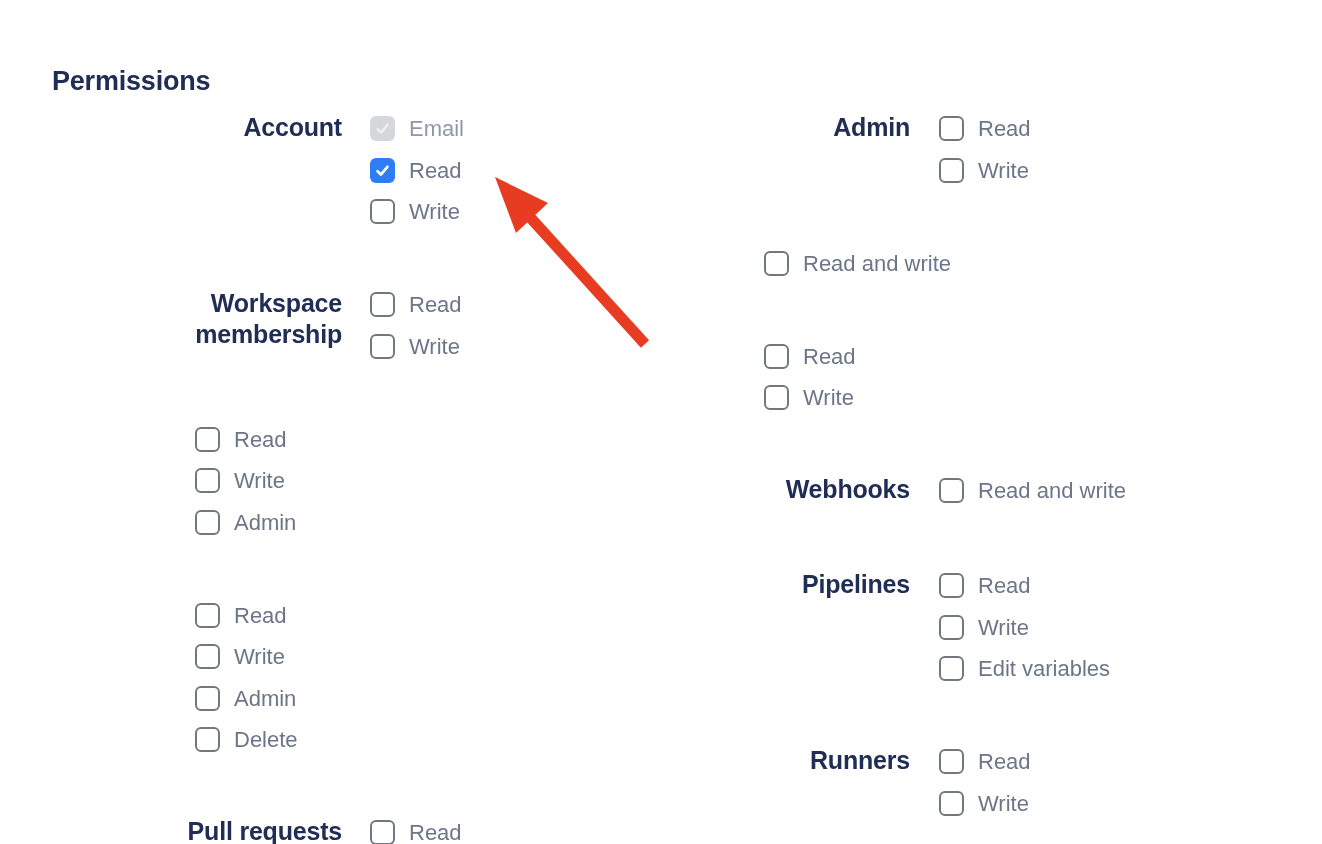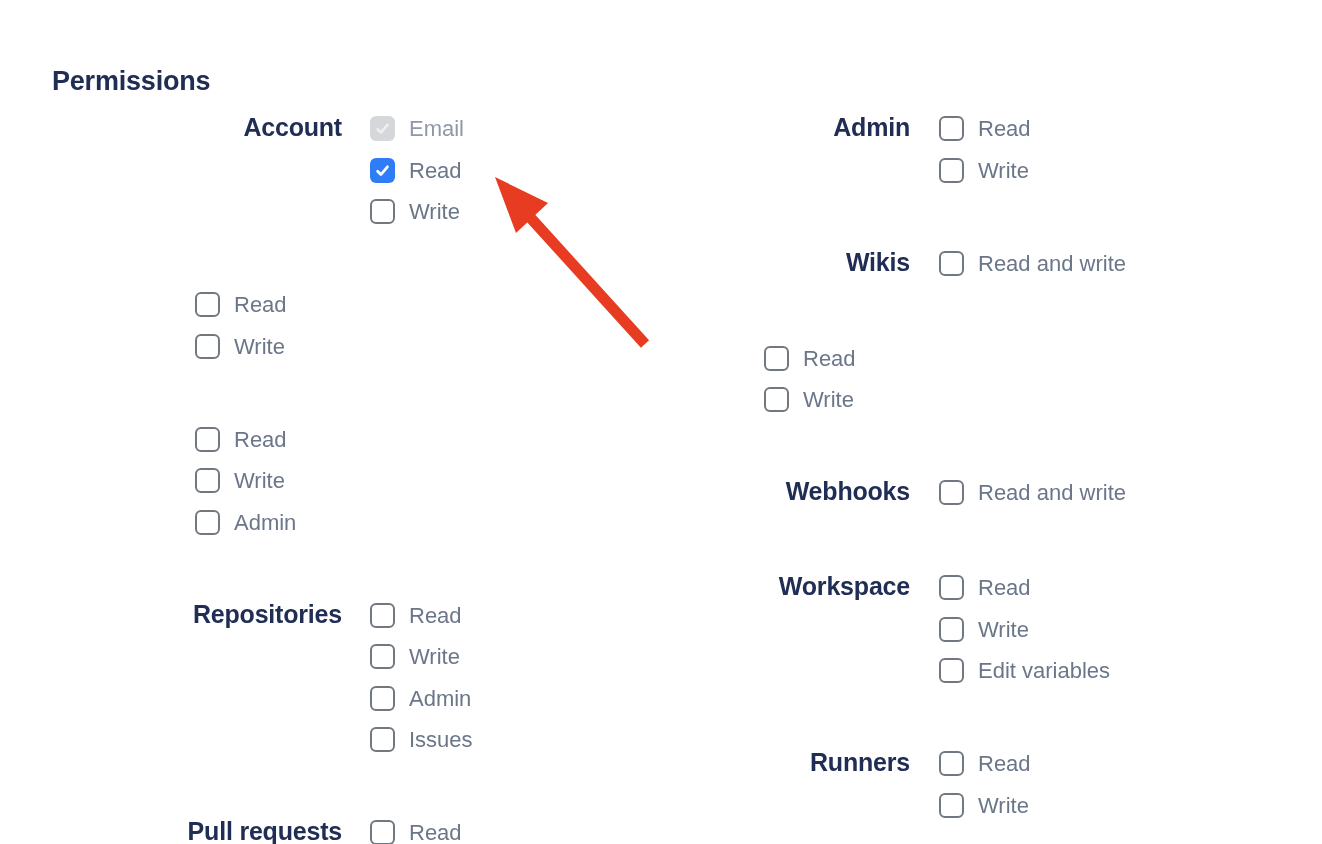--- a/index.html
+++ b/index.html
@@ -65,20 +65,21 @@
             </span>
             <span class="opt-label">Read</span>
           </label>
           <label class="opt">
             <span class="cb unchecked"></span>
             <span class="opt-label">Write</span>
           </label>
         </div>
       </div>
       <div class="group">
+        <div class="group-label">Workspace membership</div>
         <div class="options">
           <label class="opt">
             <span class="cb unchecked"></span>
             <span class="opt-label">Read</span>
           </label>
           <label class="opt">
             <span class="cb unchecked"></span>
             <span class="opt-label">Write</span>
           </label>
         </div>
@@ -93,37 +94,36 @@
             <span class="cb unchecked"></span>
             <span class="opt-label">Write</span>
           </label>
           <label class="opt">
             <span class="cb unchecked"></span>
             <span class="opt-label">Admin</span>
           </label>
         </div>
       </div>
       <div class="group">
-        <div class="group-label">Repositories</div>
         <div class="options">
           <label class="opt">
             <span class="cb unchecked"></span>
             <span class="opt-label">Read</span>
           </label>
           <label class="opt">
             <span class="cb unchecked"></span>
             <span class="opt-label">Write</span>
           </label>
           <label class="opt">
             <span class="cb unchecked"></span>
             <span class="opt-label">Admin</span>
           </label>
           <label class="opt">
             <span class="cb unchecked"></span>
-            <span class="opt-label">Issues</span>
+            <span class="opt-label">Delete</span>
           </label>
         </div>
       </div>
       <div class="group">
         <div class="group-label">Pull requests</div>
         <div class="options">
           <label class="opt">
             <span class="cb unchecked"></span>
             <span class="opt-label">Read</span>
           </label>
@@ -142,21 +142,20 @@
             <span class="cb unchecked"></span>
             <span class="opt-label">Read</span>
           </label>
           <label class="opt">
             <span class="cb unchecked"></span>
             <span class="opt-label">Write</span>
           </label>
         </div>
       </div>
       <div class="group">
-        <div class="group-label">Wikis</div>
         <div class="options">
           <label class="opt">
             <span class="cb unchecked"></span>
             <span class="opt-label">Read and write</span>
           </label>
         </div>
       </div>
       <div class="group">
         <div class="options">
           <label class="opt">
@@ -172,21 +171,21 @@
       <div class="group">
         <div class="group-label">Webhooks</div>
         <div class="options">
           <label class="opt">
             <span class="cb unchecked"></span>
             <span class="opt-label">Read and write</span>
           </label>
         </div>
       </div>
       <div class="group">
-        <div class="group-label">Workspace</div>
+        <div class="group-label">Pipelines</div>
         <div class="options">
           <label class="opt">
             <span class="cb unchecked"></span>
             <span class="opt-label">Read</span>
           </label>
           <label class="opt">
             <span class="cb unchecked"></span>
             <span class="opt-label">Write</span>
           </label>
           <label class="opt">

